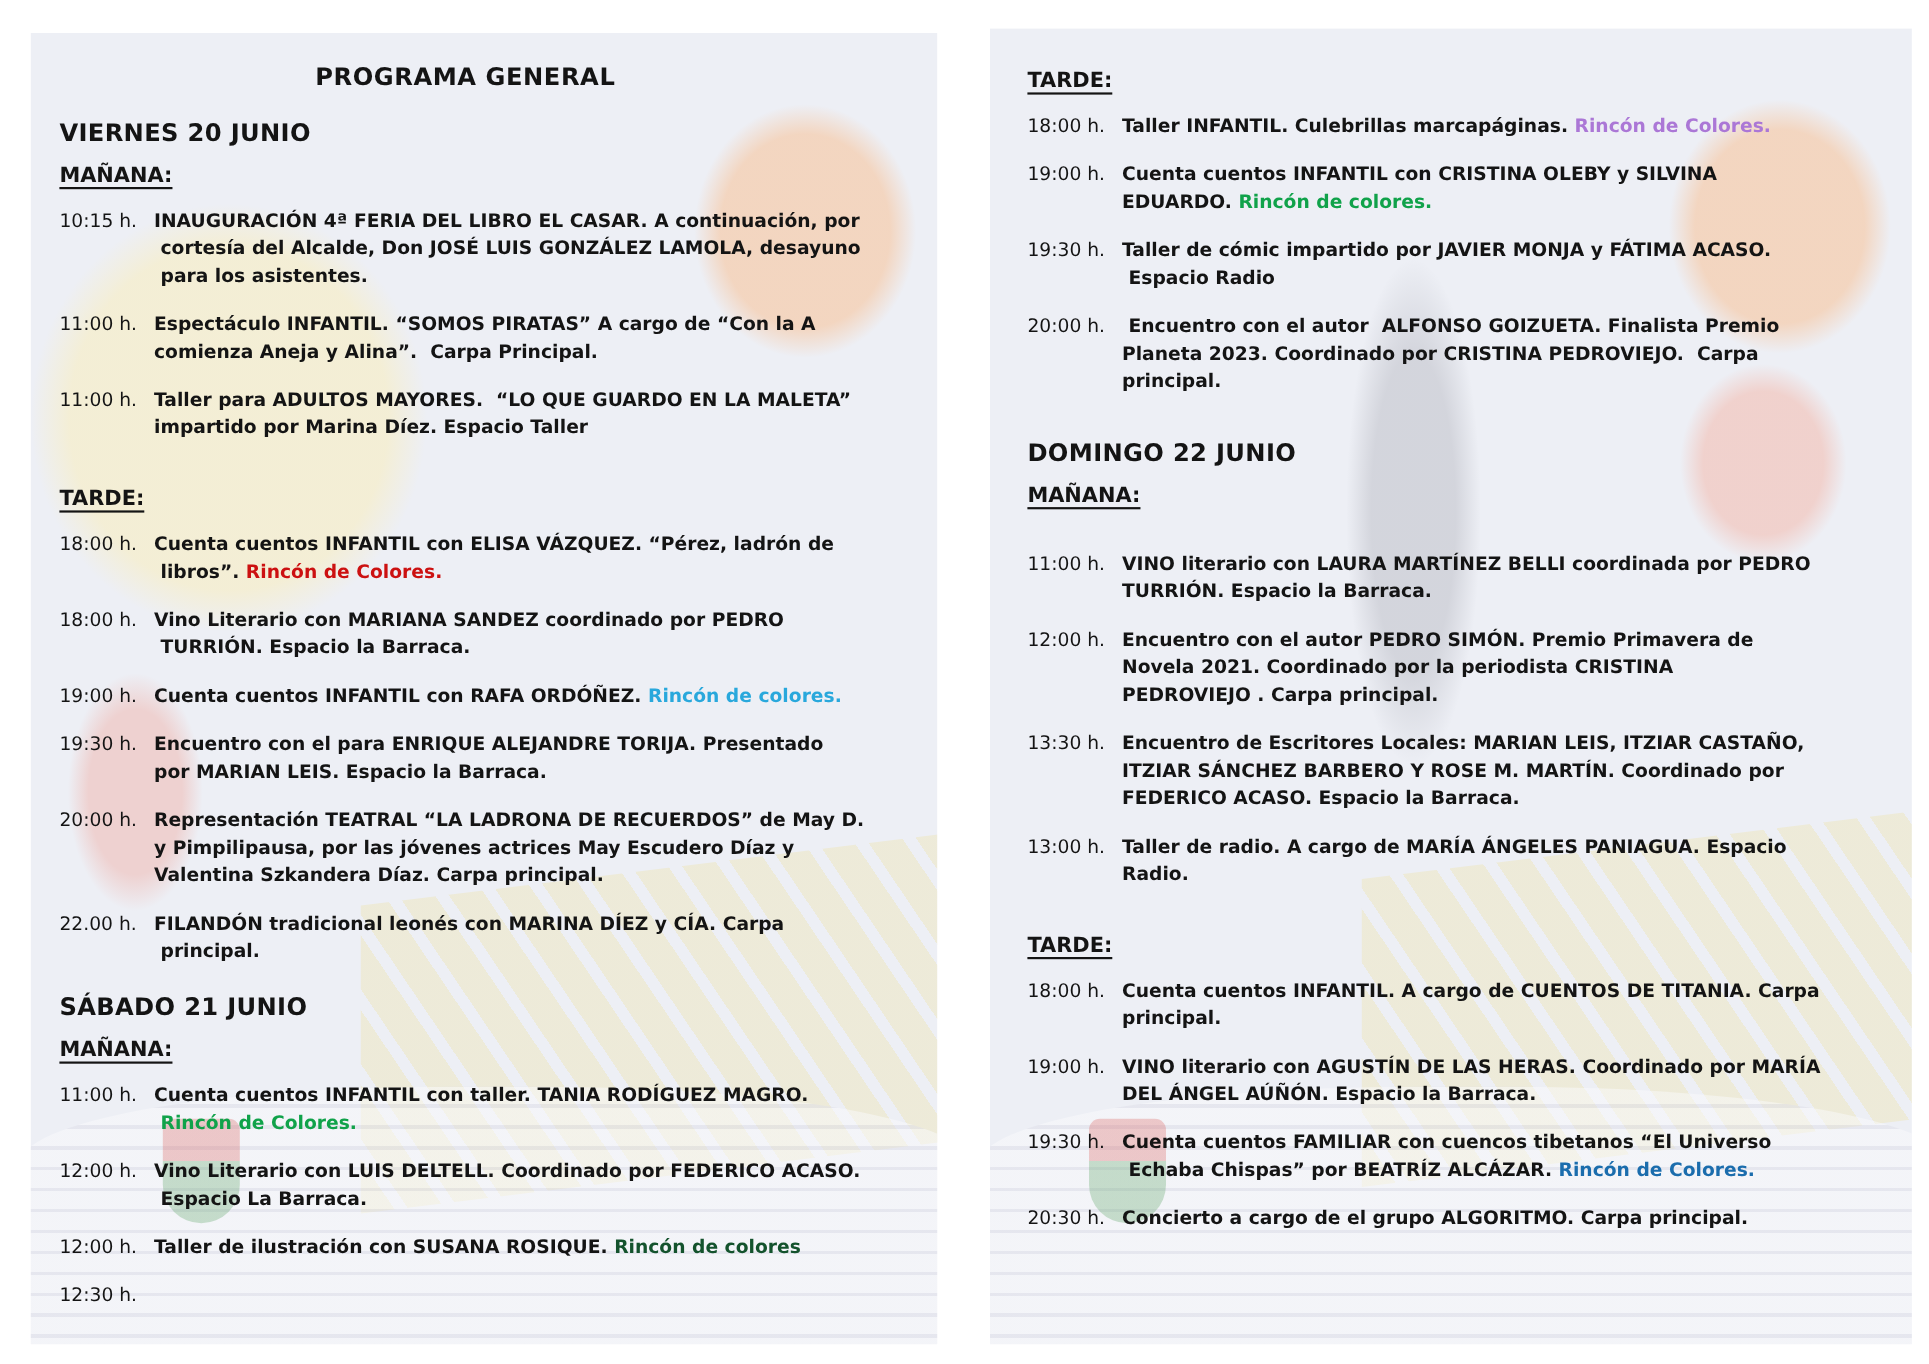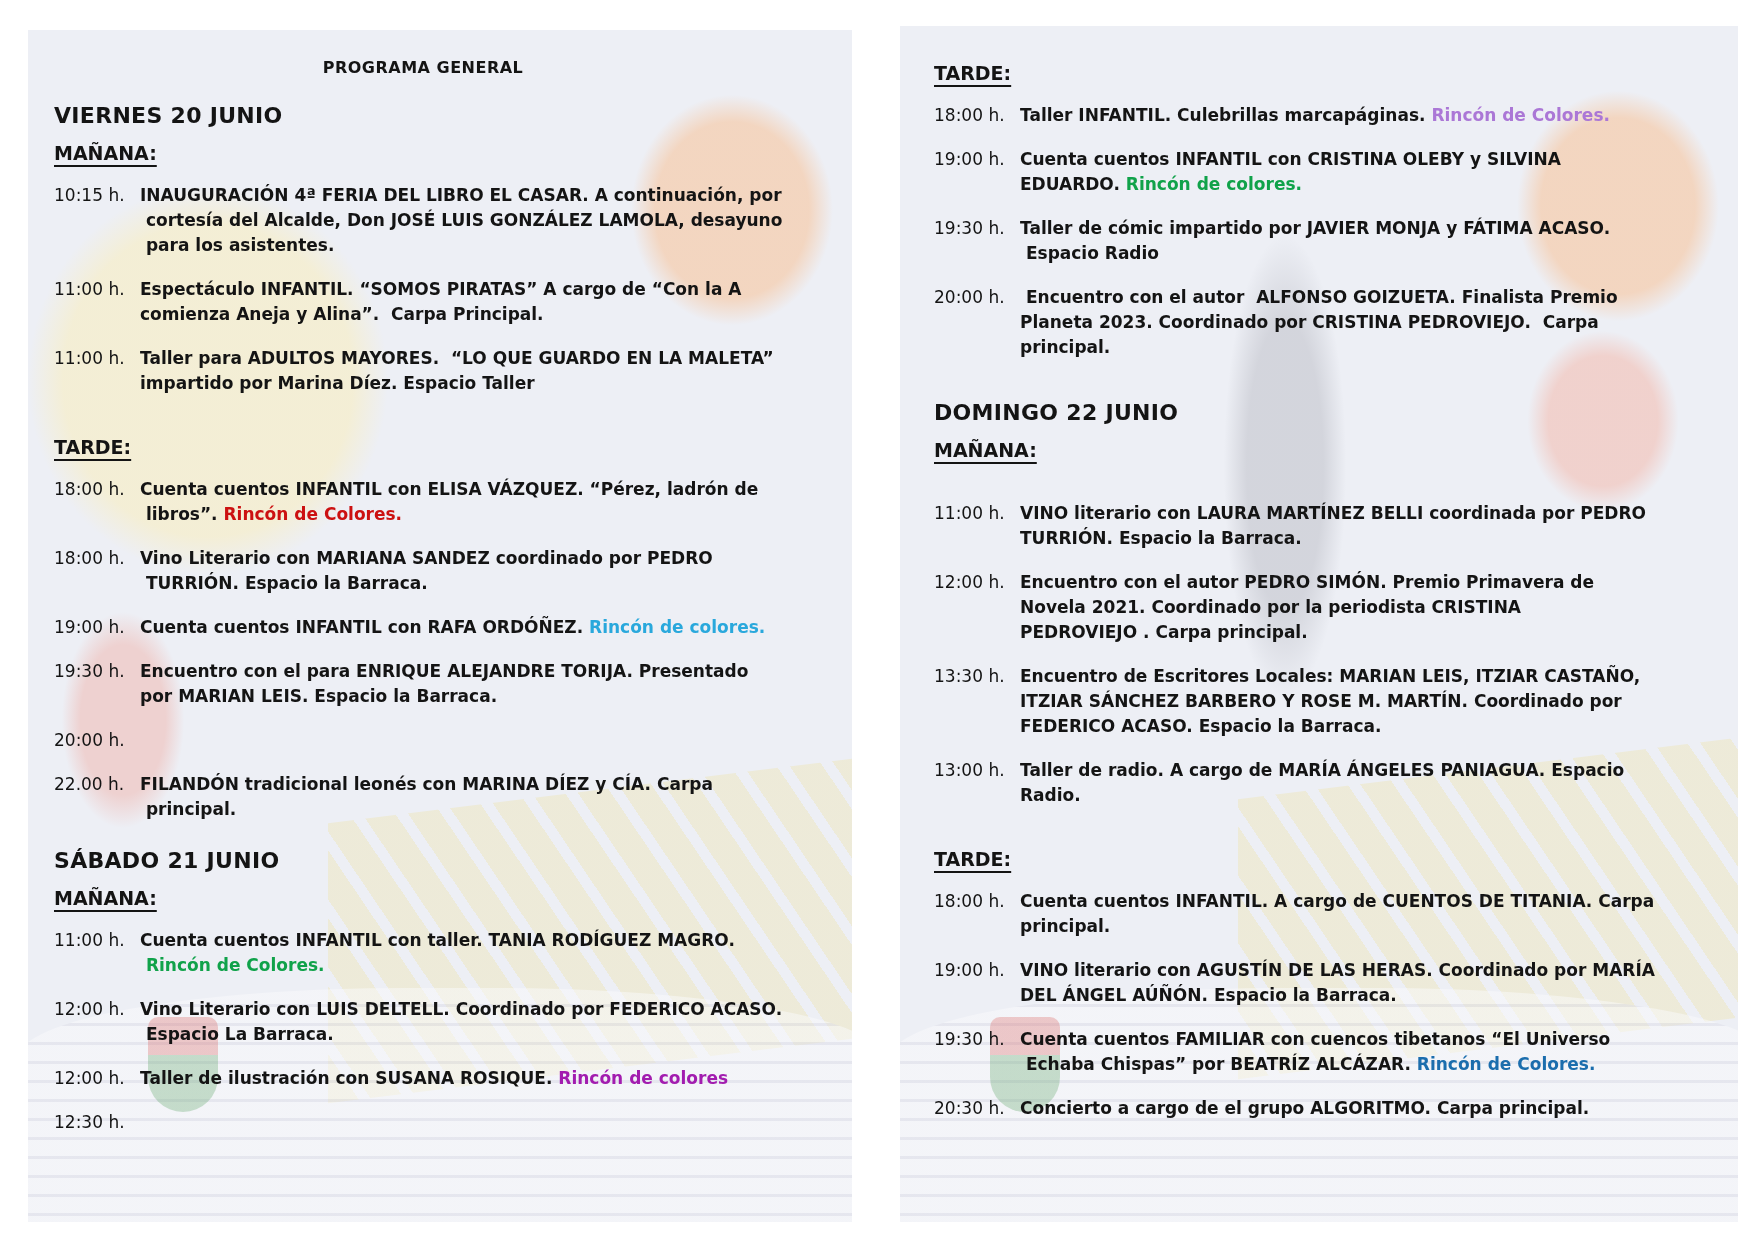--- a/index.html
+++ b/index.html
@@ -39,21 +39,21 @@
                     repeating-linear-gradient(180deg, rgba(250,250,252,.9) 0 16px, rgba(222,222,232,.9) 16px 19px);
                   opacity:.55; }
   .deco-shield  { left:120px; bottom:110px; width:70px; height:95px; border-radius:10px 10px 35px 35px;
                   background:linear-gradient(180deg,#d8524e 0 40%,#4b9a55 40% 100%); opacity:.28; }
 
   .content { position:relative; z-index:2; }
   .panel-left  .content { padding:14px 20px 0 26px; }
   .panel-right .content { padding:22px 20px 0 34px; }
 
   .title {
-    font-size:16px; font-weight:bold; letter-spacing:.5px;
+    font-size:22px; font-weight:bold; letter-spacing:.5px;
     text-align:center; margin:14px 40px 6px 0;
   }
   .day-heading {
     font-size:22px; font-weight:bold; letter-spacing:.3px;
     margin:26px 0 2px;
   }
   .period-heading {
     font-size:19px; font-weight:bold;
     text-decoration:underline; text-decoration-thickness:2px; text-underline-offset:5px;
     margin:14px 0 10px;
@@ -111,41 +111,44 @@
             <span class="event-time">19:00 h.</span>
             <div class="event-text"><span>Cuenta cuentos INFANTIL con RAFA ORDÓÑEZ. </span><span style="color: rgb(41, 168, 220);">Rincón de colores.</span></div>
           </div>
           <div class="event">
             <span class="event-time">19:30 h.</span>
             <div class="event-text"><span>Encuentro con el para ENRIQUE ALEJANDRE TORIJA. Presentado
 por MARIAN LEIS. Espacio la Barraca.</span></div>
           </div>
           <div class="event">
             <span class="event-time">20:00 h.</span>
+            <div class="event-text"><span>Representación TEATRAL “LA LADRONA DE RECUERDOS” de May D.
+y Pimpilipausa, por las jóvenes actrices May Escudero Díaz y
+Valentina Szkandera Díaz. Carpa principal.</span></div>
           </div>
           <div class="event">
             <span class="event-time">22.00 h.</span>
             <div class="event-text"><span>FILANDÓN tradicional leonés con MARINA DÍEZ y CÍA. Carpa
  principal.</span></div>
           </div>
           <h2 class="day-heading">SÁBADO 21 JUNIO</h2>
           <h3 class="period-heading">MAÑANA:</h3>
           <div class="event">
             <span class="event-time">11:00 h.</span>
             <div class="event-text"><span>Cuenta cuentos INFANTIL con taller. TANIA RODÍGUEZ MAGRO.
  </span><span style="color: rgb(16, 162, 74);">Rincón de Colores.</span></div>
           </div>
           <div class="event">
             <span class="event-time">12:00 h.</span>
             <div class="event-text"><span>Vino Literario con LUIS DELTELL. Coordinado por FEDERICO ACASO.
  Espacio La Barraca.</span></div>
           </div>
           <div class="event">
             <span class="event-time">12:00 h.</span>
-            <div class="event-text"><span>Taller de ilustración con SUSANA ROSIQUE. </span><span style="color: #a21caf;">Rincón de colores</span></div>
+            <div class="event-text"><span>Taller de ilustración con SUSANA ROSIQUE. </span><span style="color: #14532d;">Rincón de colores</span></div>
           </div>
           <div class="event">
             <span class="event-time">12:30 h.</span>
           </div>
         </div>
     </div>
   </section>
 
   <section class="panel panel-right">
     <div class="deco deco-orange1"></div>

